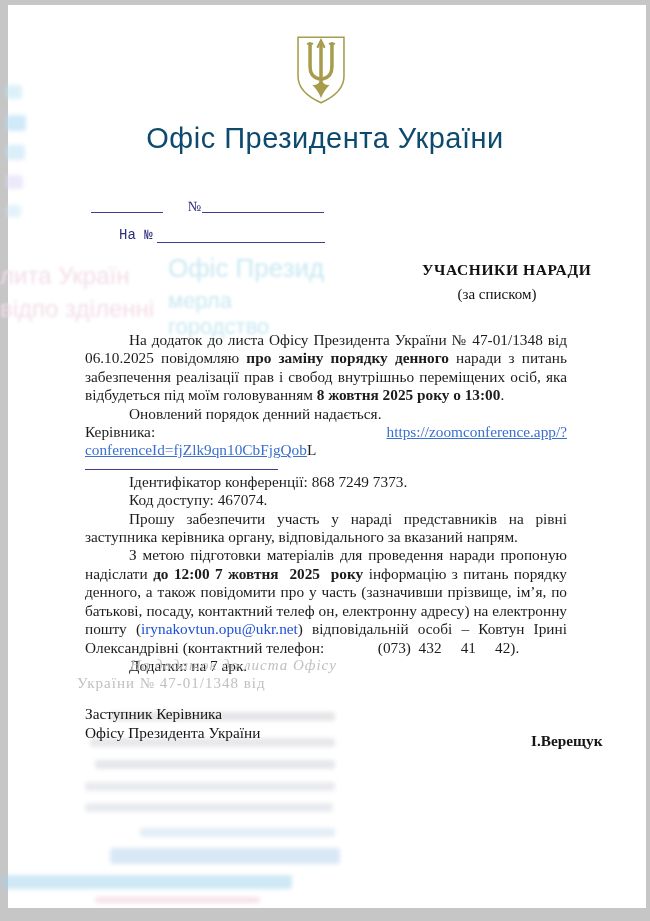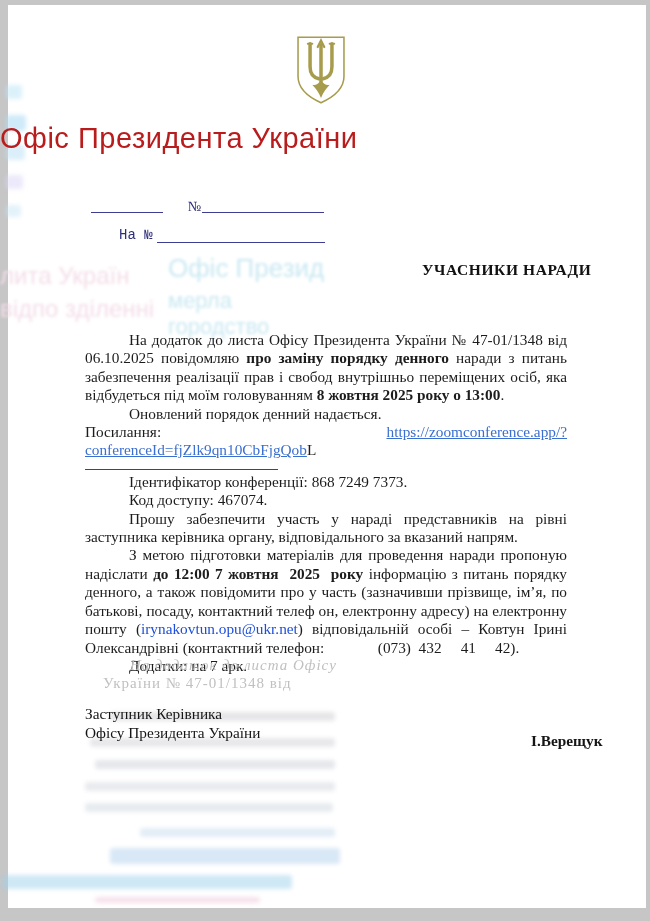--- a/index.html
+++ b/index.html
@@ -10,23 +10,23 @@
   }
   .page {
     position:absolute; left:8px; top:5px; width:638px; height:903px;
     background:#ffffff;
   }
   .abs { position:absolute; }
 
   
   .emblem { left:293px; top:35px; width:56px; height:70px; }
   .org-name {
-    left:0; top:122px; width:650px; 
+    left:0; top:122px; width:650px; text-align:center;
     font-family:"Liberation Sans","DejaVu Sans",sans-serif;
-    font-size:29px; color:#b91c1c; letter-spacing:0.5px;
+    font-size:29px; color:#0c4a6e; letter-spacing:0.5px;
   }
 
   
   .ref-line { border-bottom:1.6px solid #3d3d94; height:1px; }
   .numero { color:#2e2e7a; font-size:14px; }
   .on-numero { color:#2e2e7a; font-size:14px; }
 
   
   .recipient-title { left:422px; top:261px; width:180px; font-weight:bold; font-size:15.5px; color:#111; letter-spacing:0.6px; }
   .recipient-sub { left:422px; top:286px; width:150px; text-align:center; font-size:15px; color:#111; }
@@ -91,35 +91,36 @@
   <div class="abs ghost ghost-cyan" style="left:168px; top:253px; width:170px;">Офіс Презид</div>
   <div class="abs ghost ghost-cyan" style="left:168px; top:288px; width:170px; font-size:22px;">мерла городство</div>
 
   <div class="abs ref-line" style="left:91px; top:211px; width:72px;"></div>
   <div class="abs numero" style="left:188px; top:199px;">№</div>
   <div class="abs ref-line" style="left:202px; top:211px; width:122px;"></div>
   <div class="abs on-numero" style="left:119px; top:227px;font-family:Liberation Mono, monospace;">На №</div>
   <div class="abs ref-line" style="left:157px; top:241px; width:168px;"></div>
 
   <div class="abs recipient-title">УЧАСНИКИ НАРАДИ</div>
+  <div class="abs recipient-sub">(за списком)</div>
 
   <div class="abs bodytext">
     <p class="ind"><span>На додаток до листа Офісу Президента України № 47-01/1348 від 06.10.2025 повідомляю </span><b>про заміну порядку денного</b><span> наради з питань забезпечення реалізації прав і свобод внутрішньо переміщених осіб, яка відбудеться під моїм головуванням </span><b>8 жовтня 2025 року о 13:00</b><span>.</span></p>
     <p class="ind">Оновлений порядок денний надається.</p>
-    <p><span>Посилання:</span>&nbsp;&nbsp;&nbsp;<span class="link">https://zoomconference.app/?conferenceId=fjZlk9qn10CbFjgQob</span><span>L</span></p>
+    <p><span>Керівника:</span>&nbsp;&nbsp;&nbsp;<span class="link">https://zoomconference.app/?conferenceId=fjZlk9qn10CbFjgQob</span><span>L</span></p>
     <div class="blue-rule"></div>
     <p class="ind">Ідентифікатор конференції: 868 7249 7373.</p>
     <p class="ind">Код доступу: 467074.</p>
     <p class="ind">Прошу забезпечити участь у нараді представників на рівні заступника керівника органу, відповідального за вказаний напрям.</p>
     <p class="ind"><span>З метою підготовки матеріалів для проведення наради пропоную надіслати </span><b>до 12:00 7 жовтня&nbsp; 2025&nbsp; року</b><span> інформацію з питань порядку денного, а також повідомити про у&nbsp;часть (зазначивши прізвище, ім’я, по батькові, посаду, контактний телеф&nbsp;он, електронну адресу) на електронну пошту (</span><span class="email-link">irynakovtun.opu@ukr.net</span><span>)&nbsp;відповідальній особі – Ковтун Ірині Олександрівні (контактний телефон:&nbsp;&nbsp;&nbsp;&nbsp;&nbsp;&nbsp;&nbsp;&nbsp;&nbsp;&nbsp;&nbsp;&nbsp;&nbsp; (073)&nbsp; 432&nbsp;&nbsp;&nbsp;&nbsp; 41&nbsp;&nbsp;&nbsp;&nbsp; 42).</span></p>
     <p class="ind">Додатки: на 7 арк.</p>
   </div>
 
   <div class="abs ghost ghost-gray" style="left:130px; top:657px; width:260px;font-style:italic;">На  додаток  до  листа  Офісу</div>
-  <div class="abs ghost ghost-gray" style="left:103px; top:675px; width:260px;">України  №  47-01/1348  від</div>
+  <div class="abs ghost ghost-gray" style="left:77px; top:675px; width:260px;">України  №  47-01/1348  від</div>
   <div class="abs stripe ghost" style="left:110px; top:712px; width:225px; height:9px; background:rgba(205,205,210,0.5);"></div>
   <div class="abs stripe ghost" style="left:90px; top:738px; width:245px; height:9px; background:rgba(205,205,210,0.45);"></div>
   <div class="abs stripe ghost" style="left:95px; top:760px; width:240px; height:9px; background:rgba(200,202,210,0.45);"></div>
   <div class="abs stripe ghost" style="left:85px; top:782px; width:250px; height:9px; background:rgba(200,202,212,0.4);"></div>
   <div class="abs stripe ghost" style="left:85px; top:803px; width:248px; height:9px; background:rgba(196,205,215,0.4);"></div>
   <div class="abs stripe ghost" style="left:140px; top:828px; width:195px; height:9px; background:rgba(185,210,230,0.4);"></div>
   <div class="abs stripe ghost" style="left:110px; top:848px; width:230px; height:16px; background:rgba(170,205,235,0.45);"></div>
   <div class="abs stripe ghost" style="left:2px; top:875px; width:290px; height:14px; background:rgba(160,210,235,0.5);"></div>
   <div class="abs stripe ghost" style="left:95px; top:897px; width:165px; height:6px; background:rgba(240,195,215,0.5);"></div>
 

